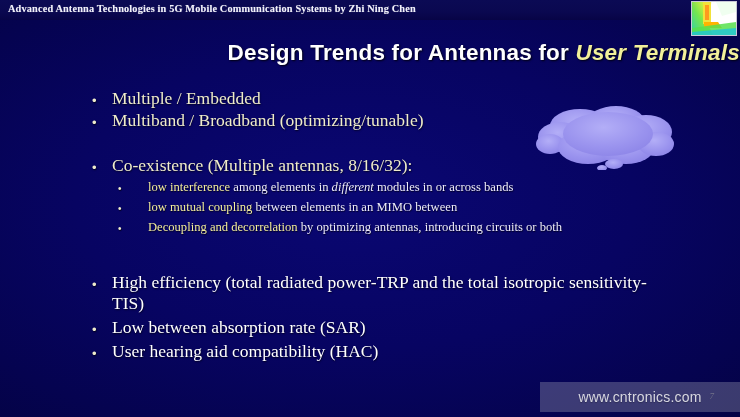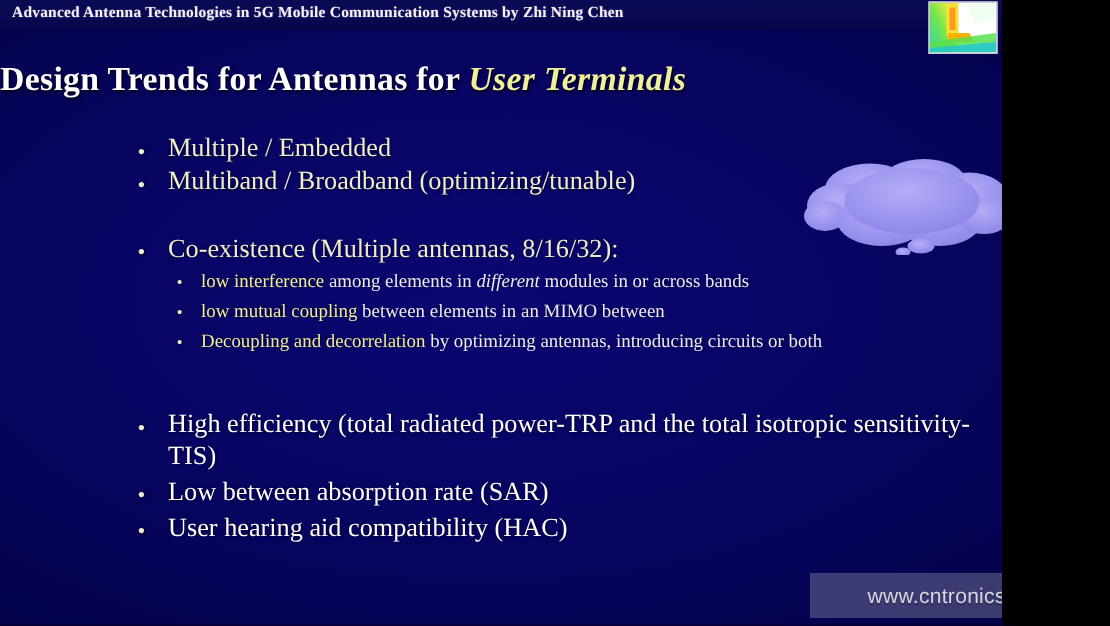--- a/index.html
+++ b/index.html
@@ -2,21 +2,21 @@
 <html><head>
 <meta charset="utf-8">
 <style>
   html, body {
     margin: 0;
     padding: 0;
     background: #000;
   }
   #slide {
     position: relative;
-    width: 668px;
+    width: 740px;
     height: 417px;
     overflow: hidden;
     background: #050350;
     background-image:
       radial-gradient(ellipse 620px 330px at 48% 48%, #0a0773 0%, #070462 45%, #050350 75%, #03023f 100%);
     font-family: "Liberation Serif", serif;
     -webkit-font-smoothing: antialiased;
   }
 
   
@@ -48,22 +48,22 @@
     background: #ffffff;
     overflow: hidden;
   }
   #logo-thumb svg { display:block; width:100%; height:100%; }
 
   
   #slide-title {
     position: absolute;
     left: 0; top: 40px;
     width: 740px;
-    text-align: left;
-    font-family: Liberation Serif, serif;
+    text-align: right;
+    font-family: Liberation Sans, sans-serif;
     font-weight: bold;
     font-size: 22.5px;
     color: #ffffff;
     letter-spacing: 0.2px;
     text-shadow: 1px 1px 2px rgba(0,0,0,0.85);
   }
   #slide-title .accent {
     color: #f2f09a;
     font-style: italic;
   }
@@ -99,21 +99,21 @@
   }
   .lvl1.cream { color: #efeccb; }
   .lvl2 {
     left: 118px;
     width: 590px;
     font-size: 12.6px;
     line-height: 16px;
     color: #eceafa;
     text-shadow: 0.5px 0.5px 1px rgba(0,0,0,0.7);
   }
-  .hl { color: #f2ec9e; }
+  .hl { color: #f2ec9e; margin-left: 14px; }
   .it { font-style: italic; }
 
   
   #cloud-callout {
     position: absolute;
     left: 528px; top: 104px;
     width: 158px; height: 66px;
   }
   #cloud-callout svg { position:absolute; left:0; top:0; width:158px; height:66px; }
   #cloud-text {

